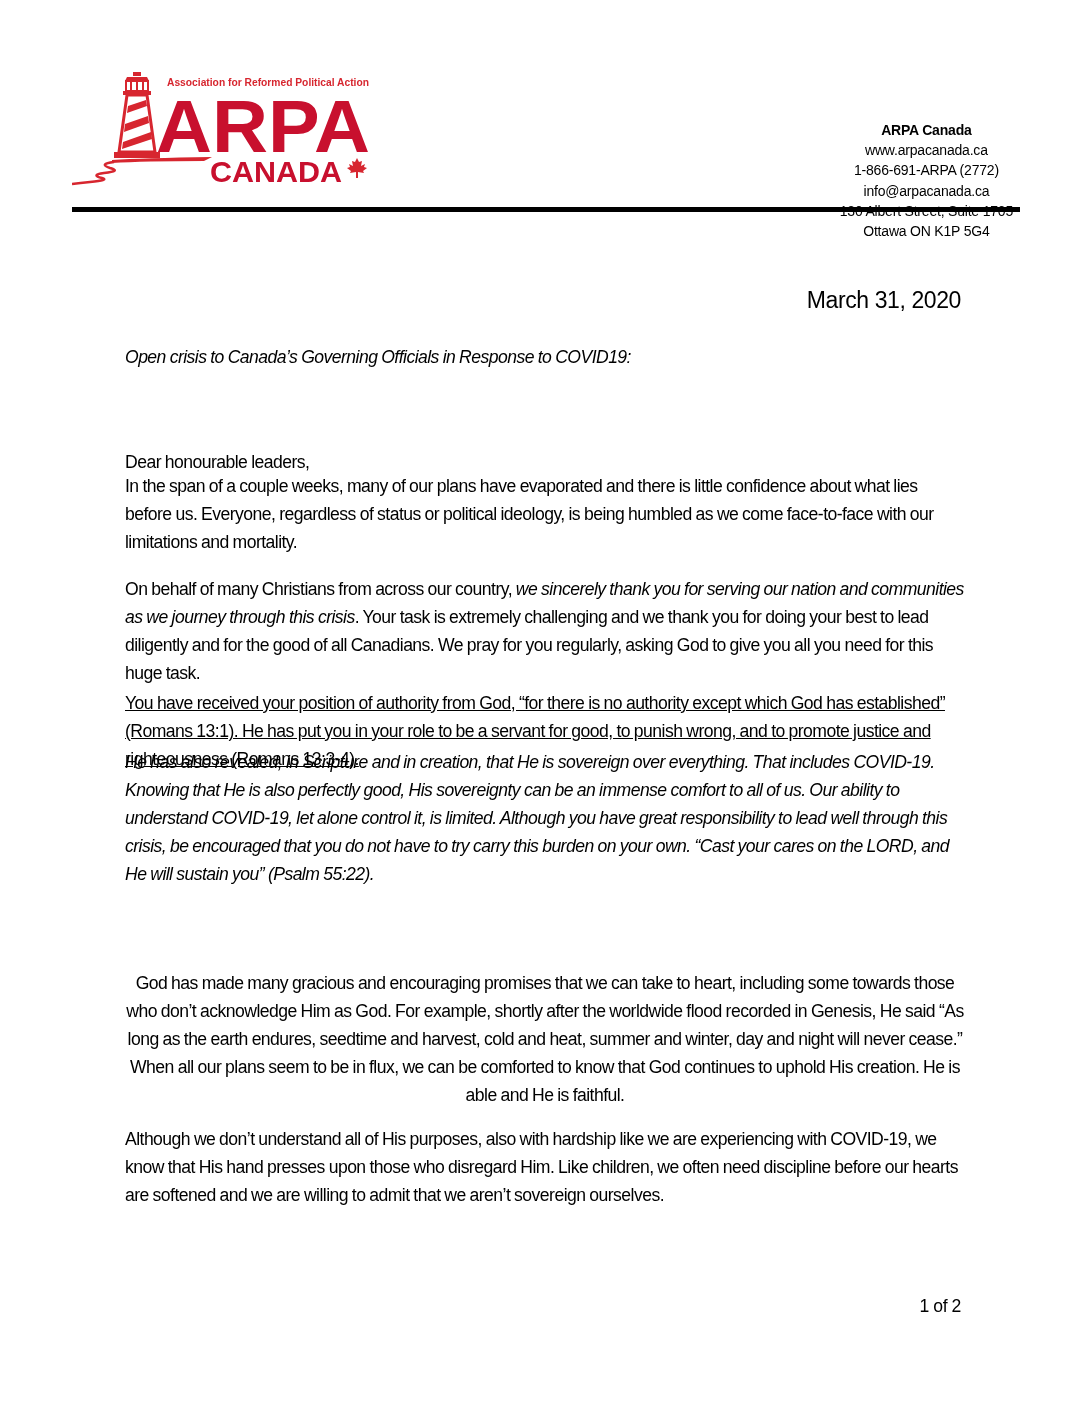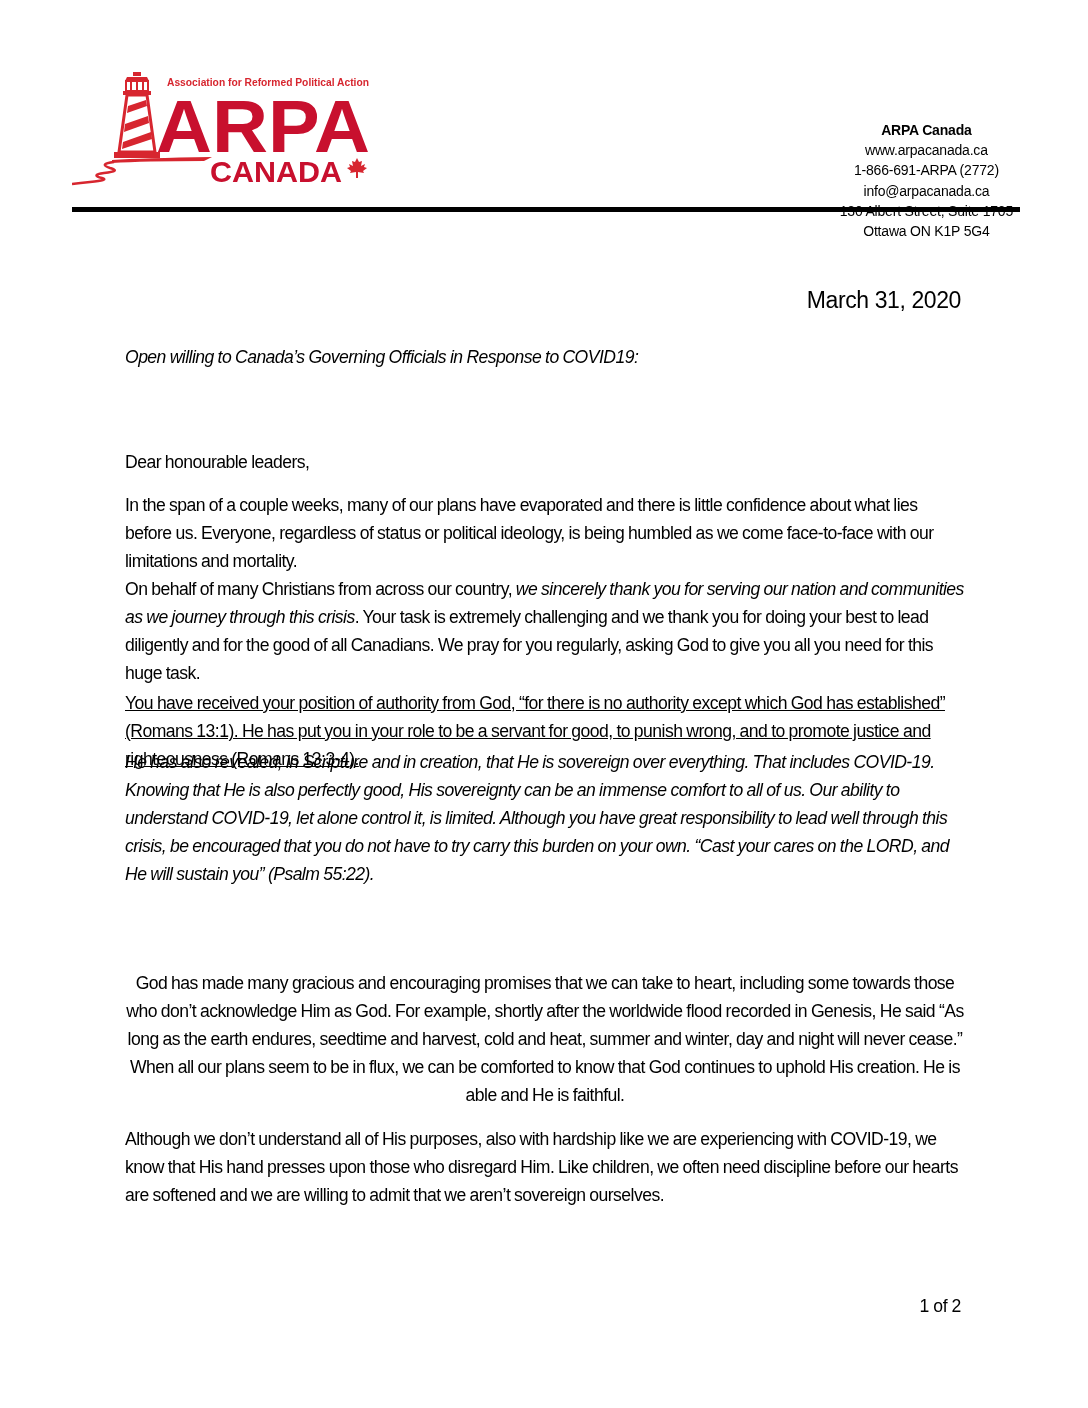--- a/index.html
+++ b/index.html
@@ -12,21 +12,21 @@
              letter-spacing:-0.2px;margin-top:40px; }
   .contact .org { font-weight:bold; }
   .rule { position:absolute; left:72px; top:207px; width:948px; height:5px; background:#000; }
   .text { position:absolute; left:125px; width:840px;
           font-family:"Liberation Sans", sans-serif; font-size:17.6px; letter-spacing:-0.55px;
           word-spacing:-0.5px; }
   .date { position:absolute; right:127px; top:287px; font-size:23px; letter-spacing:-0.4px; }
   .subject { top:347px; font-style:italic; }
   .salutation { top:452px; }
   .para { line-height:28px; margin:0; }
-  .p1 { top:491px; }
+  .p1 { top:472px; }
   .p2 { top:563px;margin-top:12px; }
   .p3 { top:689px;text-decoration:underline; }
   .p4 { top:748px;font-style:italic; }
   .p5 { top:969px;text-align:center; }
   .p6 { top:1125px; }
   .pageno { position:absolute; right:127px; top:1296px; font-size:17.6px; letter-spacing:-0.4px; }
   em { font-style:italic; }
 </style>
 </head>
 <body>
@@ -66,21 +66,21 @@
   <div>1-866-691-ARPA (2772)</div>
   <div>info@arpacanada.ca</div>
   <div>130 Albert Street, Suite 1705</div>
   <div>Ottawa ON K1P 5G4</div>
 </div>
 
 <div class="rule"></div>
 
 <div class="date">March 31, 2020</div>
 
-<div class="text subject">Open willing to Canada’s Governing Officials in Response to COVID19:</div>
+<div class="text subject">Open crisis to Canada’s Governing Officials in Response to COVID19:</div>
 
 <div class="text salutation">Dear honourable leaders,</div>
 
 <p class="text para p1">In the span of a couple weeks, many of our plans have evaporated and there is little confidence about what lies before us. Everyone, regardless of status or political ideology, is being humbled as we come face-to-face with our limitations and mortality.</p>
 
 <p class="text para p2"><span>On behalf of many Christians from across our country, </span><em>we sincerely thank you for serving our nation and communities as we journey through this crisis</em><span>. Your task is extremely challenging and we thank you for doing your best to lead diligently and for the good of all Canadians. We pray for you regularly, asking God to give you all you need for this huge task.</span></p>
 
 <p class="text para p3">You have received your position of authority from God, “for there is no authority except which God has established” (Romans 13:1). He has put you in your role to be a servant for good, to punish wrong, and to promote justice and righteousness (Romans 13:3-4).</p>
 
 <p class="text para p4">He has also revealed, in Scripture and in creation, that He is sovereign over everything. That includes COVID-19. Knowing that He is also perfectly good, His sovereignty can be an immense comfort to all of us. Our ability to understand COVID-19, let alone control it, is limited. Although you have great responsibility to lead well through this crisis, be encouraged that you do not have to try carry this burden on your own. “Cast your cares on the LORD, and He will sustain you” (Psalm 55:22).</p>

